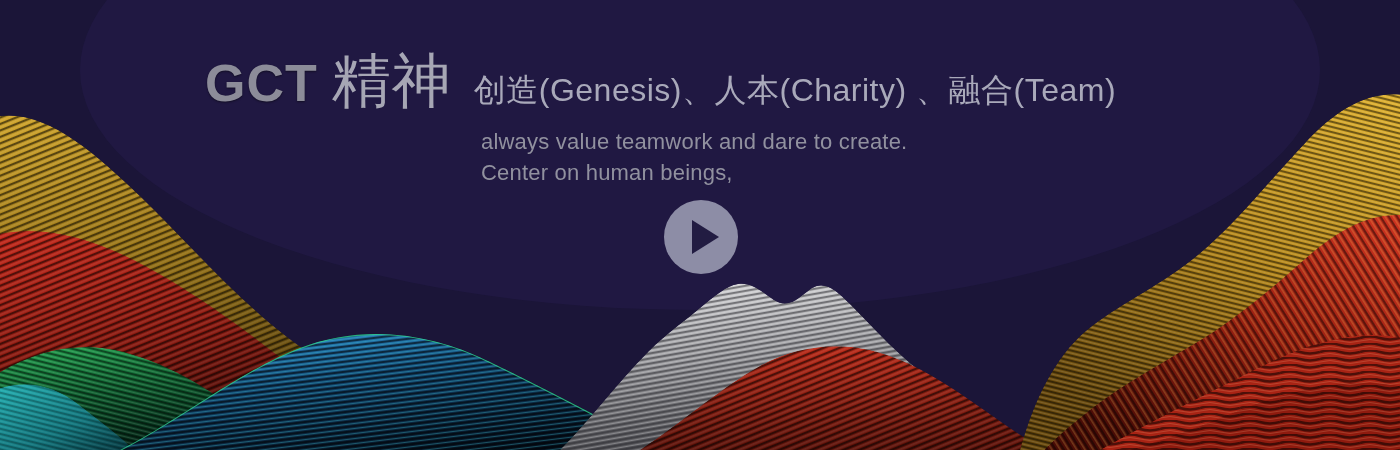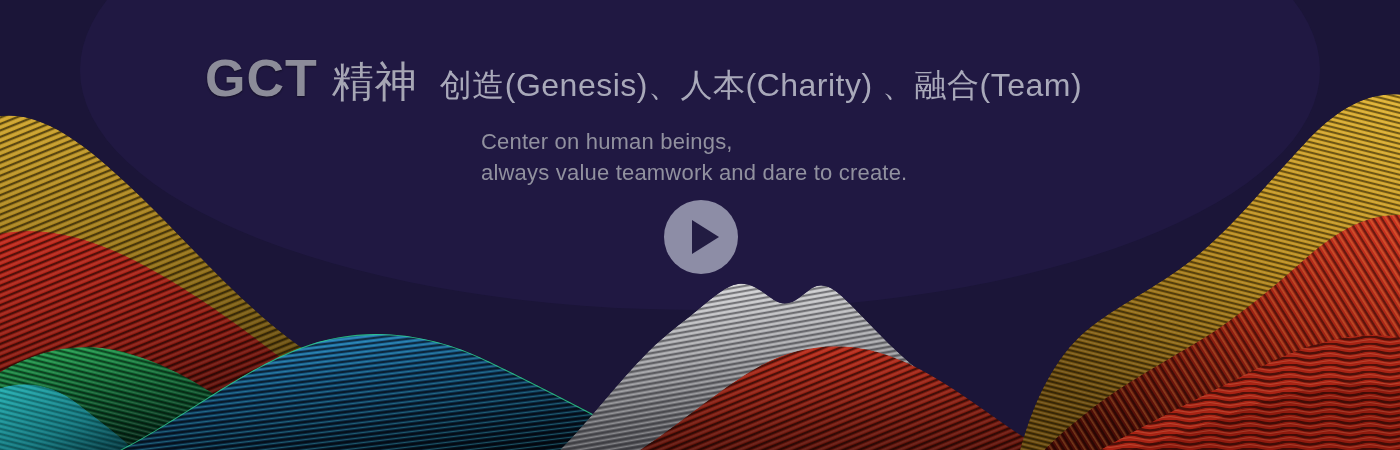--- a/index.html
+++ b/index.html
@@ -41,21 +41,21 @@
   }
   .logo-gct {
     font-size: 52px;
     font-weight: bold;
     letter-spacing: 1px;
     color: #8c8c99;
     line-height: 1;
     text-shadow: 0 1px 2px rgba(0,0,0,0.45);
   }
   .logo-cn {
-    font-size: 42px;
+    font-size: 59px;
     color: #a6a6b4;
     margin-left: 14px;
     line-height: 1;
     letter-spacing: 1px;
   }
   .headline-main {
     font-size: 32px;
     color: #a9a9ba;
     margin-left: 22px;
     line-height: 1;
@@ -272,22 +272,22 @@
 
   <div class="text-block">
 
     <div class="headline-row">
       <span class="logo-gct">GCT</span>
       <span class="logo-cn">精神</span>
       <span class="headline-main">创造(Genesis)、人本(Charity) 、融合(Team)</span>
     </div>
 
     <div class="sub-block">
+      <span class="sub-line">always value teamwork and dare to create.</span>
       <span class="sub-line">Center on human beings,</span>
-      <span class="sub-line">always value teamwork and dare to create.</span>
     </div>
 
     <div class="play-btn">
       <div class="play-tri"></div>
     </div>
 
   </div>
 </div>
 
 </body></html>

